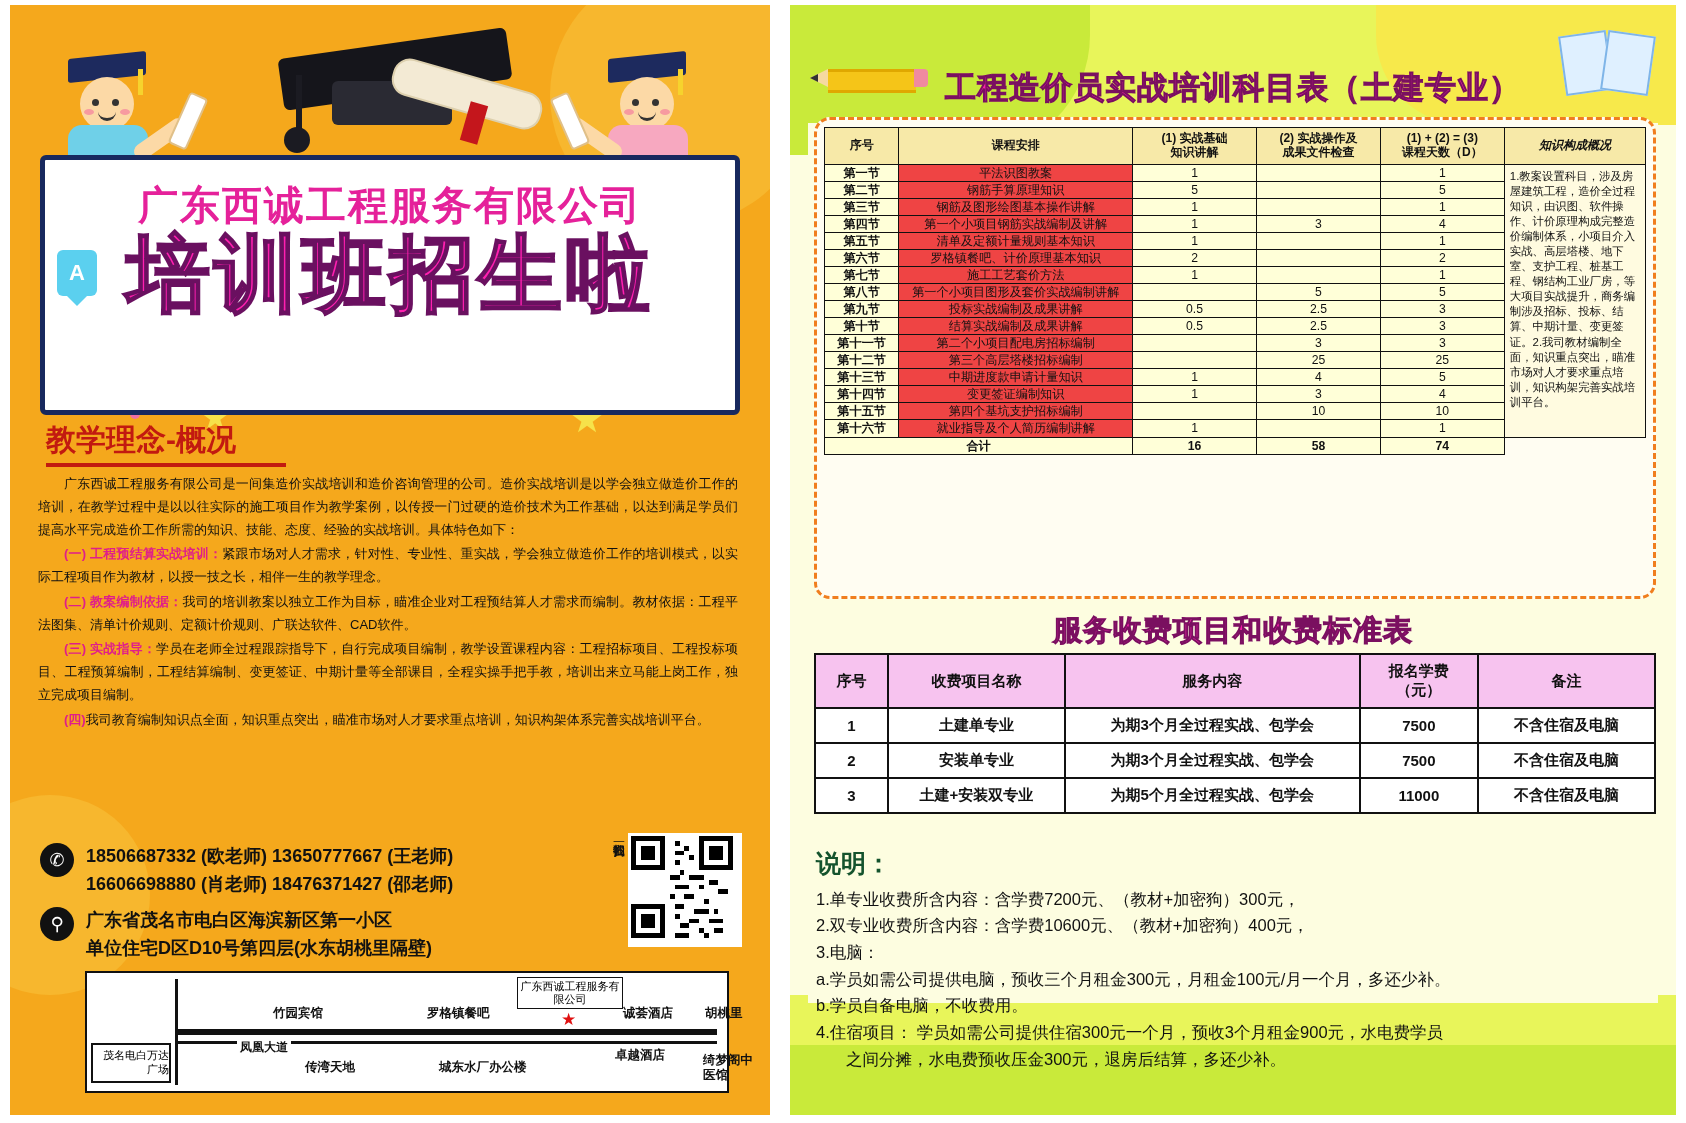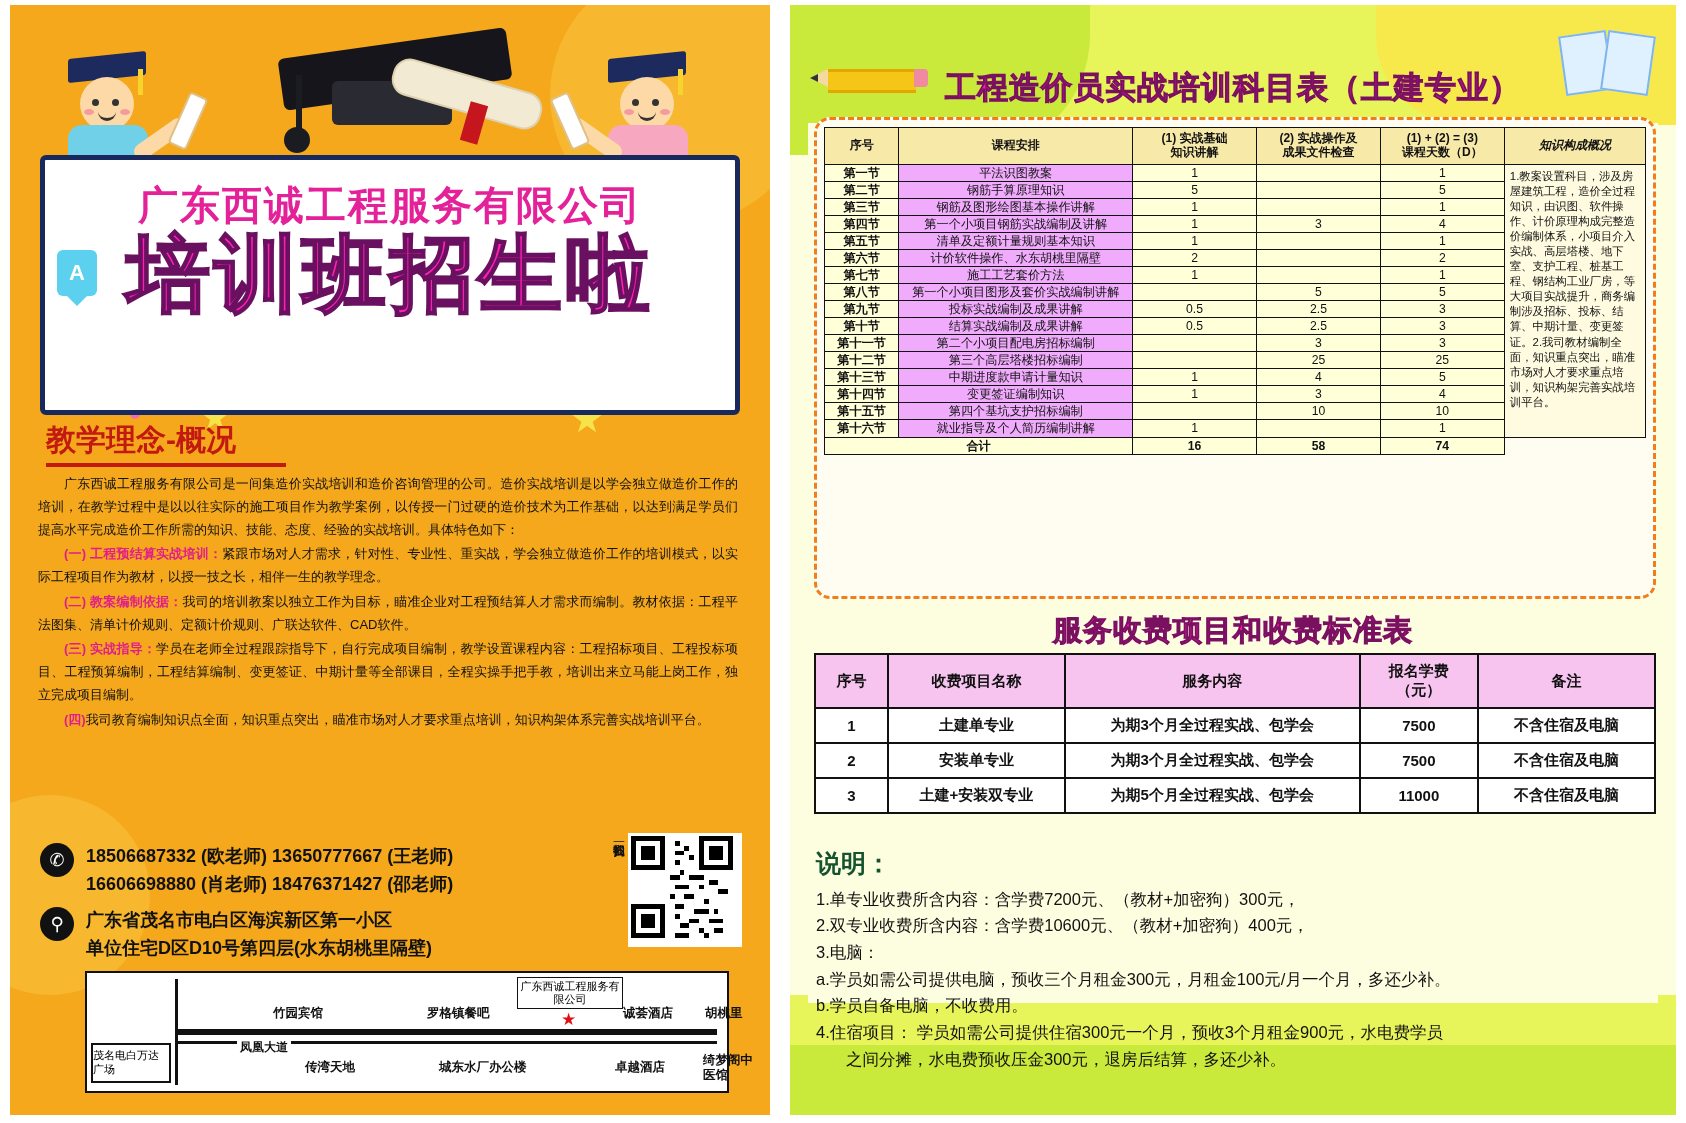--- a/index.html
+++ b/index.html
@@ -53,21 +53,21 @@
   .circ{width:34px;height:34px;border-radius:50%;background:#111;color:#fff;display:flex;align-items:center;justify-content:center;font-size:18px;margin-right:12px;flex:none;}
   .clines{font-size:18px;font-weight:bold;color:#111;line-height:1.55;}
   .qr{position:absolute;right:28px;top:828px;width:108px;height:108px;background:#fff;padding:3px;}
   .qrtxt{position:absolute;right:142px;top:830px;font-size:12px;color:#111;writing-mode:vertical-rl;line-height:1.6;height:100px;}
 
   .map{position:absolute;left:75px;bottom:22px;width:640px;height:118px;background:#fff;border:2px solid #111;}
   .map .road{position:absolute;left:90px;right:10px;top:56px;height:6px;background:#111;}
   .map .road2{position:absolute;left:90px;right:10px;top:68px;height:3px;background:#111;}
   .map .roadname{position:absolute;left:150px;top:66px;font-size:12px;font-weight:bold;color:#111;background:#fff;padding:0 3px;}
   .map .vert{position:absolute;left:88px;top:6px;bottom:6px;width:3px;background:#111;}
-  .map .plaza{position:absolute;left:4px;top:70px;width:80px;height:40px;border:2px solid #111;font-size:11px;line-height:1.25;text-align:left;padding-top:4px;box-sizing:border-box;}
+  .map .plaza{position:absolute;left:4px;top:70px;width:80px;height:40px;border:2px solid #111;font-size:11px;line-height:1.25;text-align:right;padding-top:4px;box-sizing:border-box;}
   .map .lbl{position:absolute;font-size:12.5px;font-weight:bold;color:#111;white-space:nowrap;}
   .map .box{position:absolute;border:1px solid #111;font-size:11px;line-height:1.2;text-align:center;padding:2px;}
   .map .star{position:absolute;color:#e01010;font-size:17px;}
 
   
   .right{position:absolute;left:790px;top:5px;width:886px;height:1110px;background:#fdfde0;overflow:hidden;}
   .rb1{position:absolute;left:0;top:0;width:886px;height:120px;background:#e8f55a;}
   .rb2{position:absolute;left:0;top:0;width:300px;height:150px;background:#c9ea3a;border-bottom-right-radius:120px;}
   .rb3{position:absolute;right:0;top:0;width:300px;height:120px;background:#f7e94b;border-bottom-left-radius:90px;}
   .rbot{position:absolute;left:0;bottom:0;width:886px;height:120px;background:#e8f55a;}
@@ -86,21 +86,21 @@
 
   .rtitle{position:absolute;left:0;top:62px;width:886px;text-align:center;font-size:31px;font-weight:bold;color:#ff1fb0;letter-spacing:1px;-webkit-text-stroke:1px #7a1060;}
   .rtitle2{position:absolute;left:0;top:606px;width:886px;text-align:center;font-size:29px;font-weight:bold;color:#ff1fb0;letter-spacing:1px;-webkit-text-stroke:1px #7a1060;}
 
   .dashbox{position:absolute;left:24px;top:112px;width:842px;height:482px;border:3px dashed #f07e1e;border-radius:16px;background:#fffdf2;box-sizing:border-box;padding:7px;}
 
   table.t1{border-collapse:collapse;width:100%;font-size:12.2px;color:#111;}
   table.t1 th,table.t1 td{border:1px solid #111;text-align:center;padding:1px 2px;line-height:1.15;}
   table.t1 thead th{background:#f7e9a8;font-weight:bold;height:34px;font-size:12px;}
   table.t1 td.c1{width:64px;background:#ffffd8;font-weight:bold;}
-  table.t1 td.c2{width:210px;background:#f0abfc;}
+  table.t1 td.c2{width:210px;background:#ef4444;}
   table.t1 td.c3,table.t1 td.c4,table.t1 td.c5{width:108px;background:#ffffd8;}
   table.t1 td.side{background:#fffbe0;font-size:11.4px;text-align:left;line-height:1.32;padding:4px 5px;vertical-align:top;}
   table.t1 tr.total td{background:#ffffd8;font-weight:bold;}
 
   table.t2{position:absolute;left:24px;top:648px;width:842px;border-collapse:collapse;font-size:15px;color:#111;}
   table.t2 th,table.t2 td{border:2px solid #111;text-align:center;padding:7px 4px;font-weight:bold;}
   table.t2 thead th{background:#f7c3ef;font-size:15px;}
   table.t2 td{background:#ffffff;}
   table.t2 .w1{width:64px;} table.t2 .w2{width:170px;} table.t2 .w3{width:290px;} table.t2 .w4{width:110px;} table.t2 .w5{width:170px;}
 
@@ -257,21 +257,21 @@
       <div class="roadname">凤凰大道</div>
       <div class="plaza"><span>茂名电白万达广场</span></div>
       <div class="box" style="left:430px;top:4px;width:100px;"><span>广东西诚工程服务有限公司</span></div>
       <span class="star" style="left:474px;top:36px;">★</span>
       <div class="lbl" style="left:186px;top:32px;">竹园宾馆</div>
       <div class="lbl" style="left:340px;top:32px;">罗格镇餐吧</div>
       <div class="lbl" style="left:536px;top:32px;text-align:right;">诚荟酒店</div>
       <div class="lbl" style="left:618px;top:32px;">胡桃里</div>
       <div class="lbl" style="left:218px;top:86px;">传湾天地</div>
       <div class="lbl" style="left:352px;top:86px;">城东水厂办公楼</div>
-      <div class="lbl" style="left:528px;top:86px;">卓越酒店</div>
+      <div class="lbl" style="left:528px;top:74px;">卓越酒店</div>
       <div class="lbl" style="left:616px;top:80px;width:60px;white-space:normal;line-height:1.2;">绮梦阁中医馆</div>
     </div>
   </div>
 
   <div class="right">
     <div class="rb1"></div>
     <div class="rb2"></div>
     <div class="rb3"></div>
     <div class="rbot"></div>
     <div class="rbot2"></div>
@@ -337,21 +337,21 @@
             </tr>
           <tr>
               <td class="c1">第五节</td>
               <td class="c2">清单及定额计量规则基本知识</td>
               <td class="c3">1</td>
               <td class="c4"></td>
               <td class="c5">1</td>
             </tr>
           <tr>
               <td class="c1">第六节</td>
-              <td class="c2">计价软件操作、水东胡桃里隔壁</td>
+              <td class="c2">罗格镇餐吧、计价原理基本知识</td>
               <td class="c3">2</td>
               <td class="c4"></td>
               <td class="c5">2</td>
             </tr>
           <tr>
               <td class="c1">第七节</td>
               <td class="c2">施工工艺套价方法</td>
               <td class="c3">1</td>
               <td class="c4"></td>
               <td class="c5">1</td>

